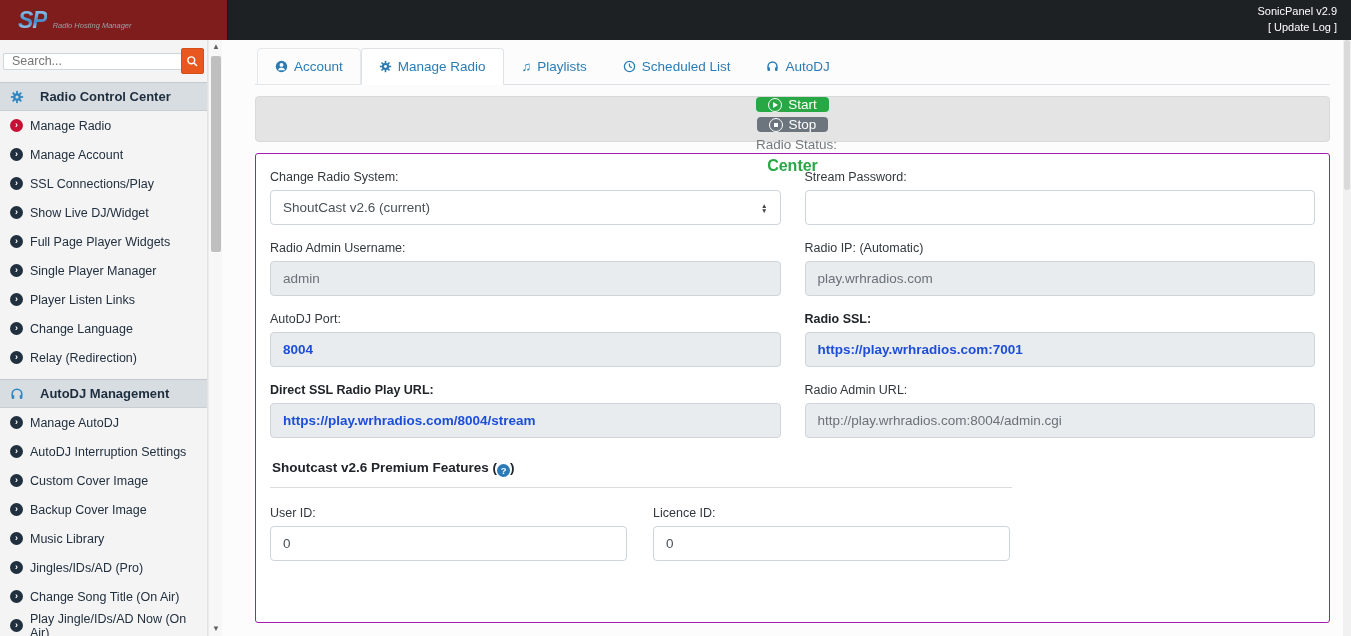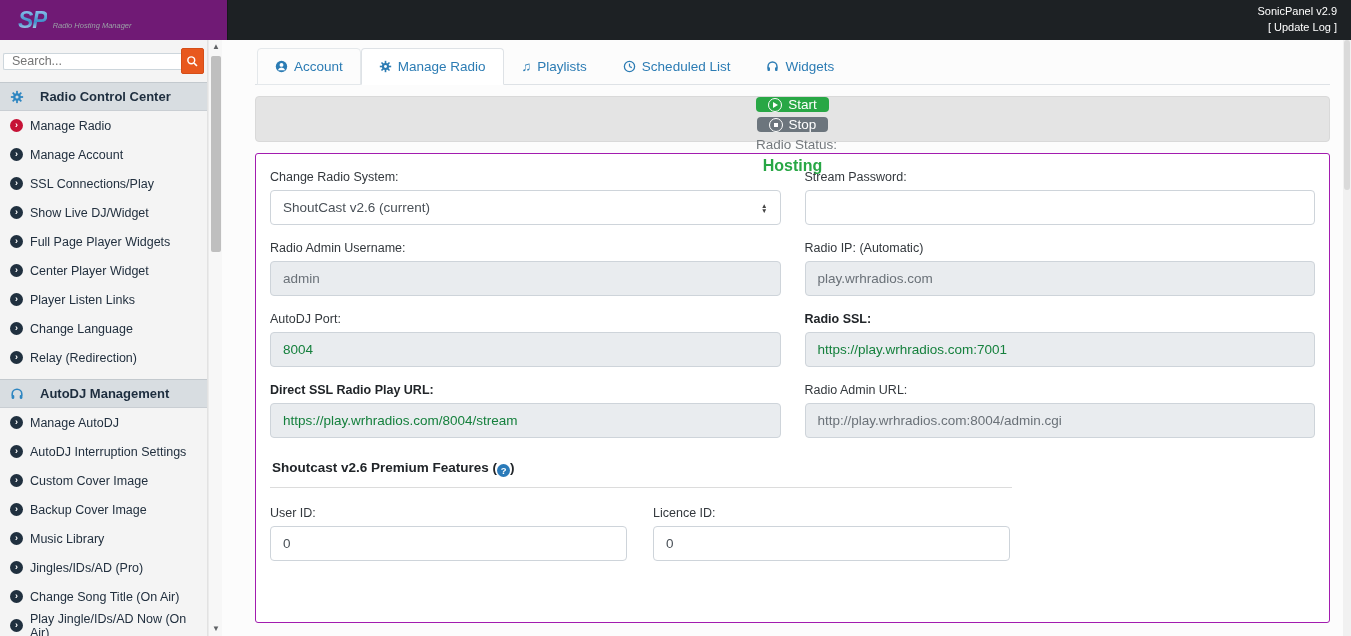--- a/index.html
+++ b/index.html
@@ -1,21 +1,21 @@
 <!DOCTYPE html>
 <html><head>
 <meta charset="utf-8">
 <style>
   * { margin:0; padding:0; box-sizing:border-box; }
   html,body { width:1351px; height:636px; overflow:hidden;
     font-family:"Liberation Sans", sans-serif; background:#fbfbfb; }
 
   
   .topbar { display:flex; height:40px; background:#1d2124; color:#fff; }
-  .logo-area { width:228px; background:#701a75; display:flex; align-items:center;
+  .logo-area { width:228px; background:#7f1d1d; display:flex; align-items:center;
     padding-left:18px; border-right:1px solid #15181a; }
   .logo-sp { font-size:23px; font-weight:bold; font-style:italic; letter-spacing:-1px;
     background:linear-gradient(180deg,#9fd1f5 0%,#3f8ecb 55%,#eef6fc 100%);
     -webkit-background-clip:text; background-clip:text; color:transparent; }
   .logo-sub { font-size:7.5px; font-style:italic; color:#9aa0a6; margin:10px 0 0 6px; }
   .topbar-right { flex:1; display:flex; flex-direction:column; align-items:flex-end;
     justify-content:center; padding-right:14px; font-size:11px; line-height:1.45; }
   .update-log { cursor:pointer; }
 
   
@@ -79,21 +79,21 @@
   .card { margin-top:11px; background:#fff; border:1px solid #a21caf; border-radius:3px;
     padding:16px 14px 14px 14px; height:470px; }
   .grid2 { display:grid; grid-template-columns:1fr 1fr; column-gap:24px; }
   .field { margin-bottom:16px; }
   .field label { display:block; font-size:12.5px; color:#33383d; margin-bottom:6px; }
   .field label.bold { font-weight:bold; color:#212529; }
   .inp { width:100%; height:35px; border:1px solid #ced4da; border-radius:4px;
     padding:0 12px; font-size:13.5px; color:#495057; background:#fff;
     font-family:"Liberation Sans", sans-serif; outline:none; }
   .inp:disabled { background:#e9ecef; color:#6a7178; }
-  .inp.boldval:disabled { font-weight:normal; color:#15803d; }
+  .inp.boldval:disabled { font-weight:bold; color:#1d4ed8; }
   .select-box { width:100%; height:35px; border:1px solid #ced4da; border-radius:4px;
     padding:0 12px; font-size:13.5px; color:#495057; background:#fff; display:flex;
     align-items:center; justify-content:space-between; cursor:pointer; }
   .updown { display:flex; flex-direction:column; font-size:6.5px; line-height:5px;
     color:#444; }
   .qmark { display:inline-flex; width:13px; height:13px; border-radius:50%;
     background:#2a7ab9; color:#fff; font-size:9.5px; font-weight:bold;
     align-items:center; justify-content:center; vertical-align:-2px; cursor:pointer; }
   .premium-h { font-size:13.5px; font-weight:bold; color:#212529; margin:6px 0 10px 2px; }
   .premium-hr { border:none; border-top:1px solid #dcdcdc; width:71%; margin:0 0 18px 0; }
@@ -165,21 +165,21 @@
       <div class="side-item">
         <span class="circ">›</span>
         <span>Show Live DJ/Widget</span>
       </div>
       <div class="side-item">
         <span class="circ">›</span>
         <span>Full Page Player Widgets</span>
       </div>
       <div class="side-item">
         <span class="circ">›</span>
-        <span>Center Player Widget</span>
+        <span>Single Player Manager</span>
       </div>
       <div class="side-item">
         <span class="circ">›</span>
         <span>Player Listen Links</span>
       </div>
       <div class="side-item">
         <span class="circ">›</span>
         <span>Change Language</span>
       </div>
       <div class="side-item">
@@ -282,39 +282,39 @@
         <span>Scheduled List</span>
       </div>
       <div class="tab">
         <span class="tab-ic">
           <svg viewBox="0 0 16 16" width="13" height="13">
               <path d="M2.5 10 v-2 a5.5 5.5 0 0 1 11 0 v2" fill="none" stroke="#2c7cb4" stroke-width="1.8"></path>
               <rect x="1.8" y="9" width="3.1" height="4.6" rx="1.2" fill="#2c7cb4"></rect>
               <rect x="11.1" y="9" width="3.1" height="4.6" rx="1.2" fill="#2c7cb4"></rect>
             </svg>
         </span>
-        <span>Widgets</span>
+        <span>AutoDJ</span>
       </div>
     </div>
 
     <div class="toolbar">
       <button class="btn btn-start">
         <span class="btn-ic">
             <span class="play-tri"></span>
           </span>
         <span>Start</span>
       </button>
       <button class="btn btn-stop">
         <span class="btn-ic">
             <span class="stop-sq"></span>
           </span>
         <span>Stop</span>
       </button>
       <span class="status-text">Radio Status:</span>
-      <span class="status-online">Hosting</span>
+      <span class="status-online">Center</span>
     </div>
 
     <section class="card">
       <div class="grid2">
         <div class="field">
           <label>Change Radio System:</label>
           <div class="select-box">
             <span>ShoutCast v2.6 (current)</span>
             <span class="updown">
               <span>▲</span>

